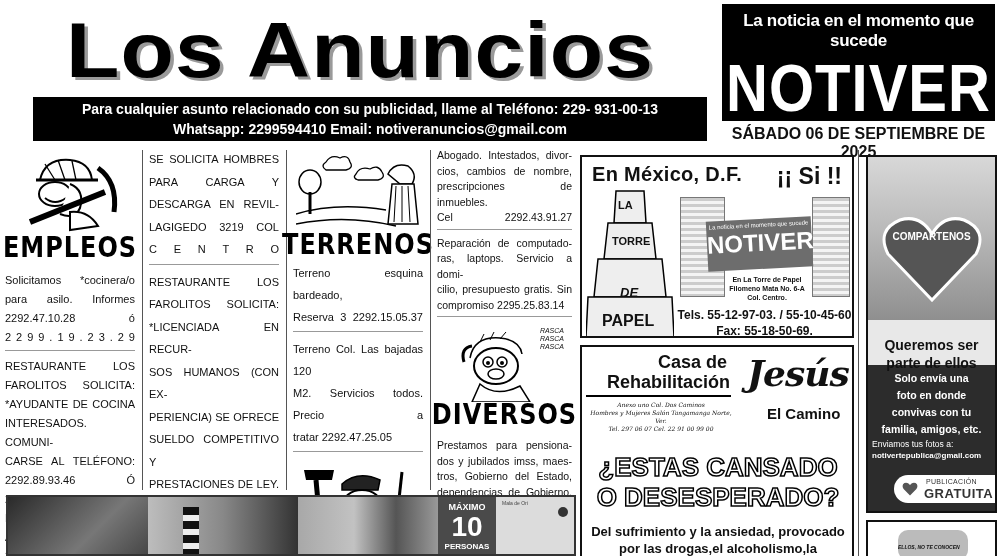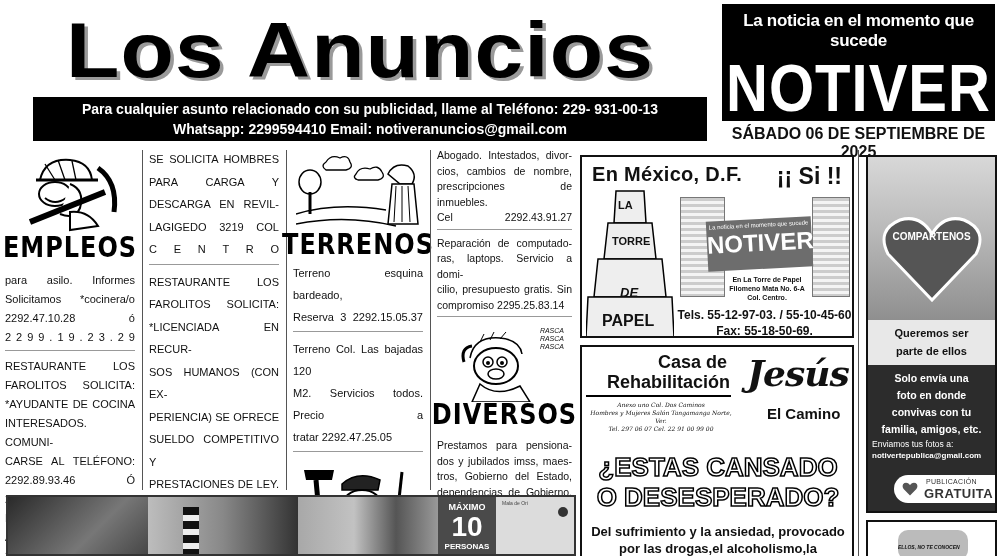--- a/index.html
+++ b/index.html
@@ -55,21 +55,21 @@
   .rehab-addr { position: absolute; left: 4px; top: 54px; width: 150px; font-size: 6px; line-height: 8px; text-align: center; font-style: italic; font-family: "DejaVu Serif", serif; }
   .jesus { position: absolute; left: 165px; top: 5px; font-family: "DejaVu Serif", serif; font-weight: bold; font-style: italic; font-size: 36px; letter-spacing: -1px; }
   .el-camino { position: absolute; left: 185px; top: 58px; font-weight: bold; font-size: 15px; }
   .estas { position: absolute; left: 8px; top: 105px; width: 256px; text-align: center; font-weight: 900; font-size: 26px; line-height: 30px; color: #fff; -webkit-text-stroke: 1.5px #000; letter-spacing: 0px; }
   .rehab-foot { position: absolute; left: 2px; top: 176px; width: 268px; text-align: center; font-weight: bold; font-size: 13px; line-height: 17px; }
 
   .promo { position: absolute; left: 866px; top: 155px; width: 131px; height: 358px; border: 2px solid #111; background: #2c2c2c; overflow: hidden; }
   .promo-photo { position: absolute; left: 0; top: 0; width: 127px; height: 165px; background: linear-gradient(180deg,#d8d8d8 0%,#b9b9b9 45%,#8e8e8e 100%); }
   .heart-text1 { position: absolute; left: 0; top: 74px; width: 127px; text-align: center; color: #fff; font-weight: bold; font-size: 10px; }
   .heart-text2 { position: absolute; left: 0; top: 88px; width: 127px; text-align: center; color: #fff; font-style: italic; font-family: "DejaVu Serif", serif; font-size: 11px; line-height: 13px; }
-  .promo-banner { position: absolute; left: 0; top: 163px; width: 127px; height: 45px; background: #e8e8e8; text-align: center; font-weight: bold; font-size: 11px; line-height: 18px; padding-top: 4px; color: #111; }
+  .promo-banner { position: absolute; left: 0; top: 163px; width: 127px; height: 45px; background: #e8e8e8; text-align: center; font-weight: bold; font-size: 14px; line-height: 18px; padding-top: 16px; color: #111; }
   .promo-body { position: absolute; left: 0; top: 213px; width: 127px; text-align: center; color: #fff; font-weight: bold; font-size: 10.5px; line-height: 17px; }
   .promo-send { position: absolute; left: 4px; top: 281px; width: 125px; color: #fff; font-size: 8.5px; line-height: 13px; }
   .promo-email { position: absolute; left: 4px; top: 294px; width: 125px; color: #fff; font-weight: bold; font-size: 8px; }
   .pub-badge { position: absolute; left: 26px; top: 318px; width: 101px; height: 28px; background: #fff; border-radius: 14px 0 0 14px; }
   .pub-heart { position: absolute; left: 8px; top: 6px; width: 16px; height: 16px; }
   .pub-t1 { position: absolute; left: 32px; top: 3px; font-size: 7px; color: #333; letter-spacing: 0.3px; }
   .pub-t2 { position: absolute; left: 30px; top: 11px; font-size: 13px; color: #333; font-weight: bold; letter-spacing: 0.5px; }
   .next-ad { position: absolute; left: 866px; top: 520px; width: 131px; height: 40px; border: 2px solid #111; background: #fff; }
 
   .photo-strip { position: absolute; left: 6px; top: 495px; width: 570px; height: 61px; border: 2px solid #333; overflow: hidden; background: #9c9c9c; }
@@ -107,22 +107,22 @@
       <path d="M35 48 Q45 56 56 48" fill="none" stroke="#000" stroke-width="2"></path>
       <path d="M60 34 Q75 40 70 58 Q65 70 50 64" fill="#fff" stroke="#000" stroke-width="2"></path>
       <path d="M20 72 L95 42" stroke="#000" stroke-width="6"></path>
       <path d="M88 18 Q108 32 104 62" fill="none" stroke="#000" stroke-width="5"></path>
       <path d="M60 62 Q78 60 88 76 L60 80 Z" fill="#fff" stroke="#000" stroke-width="2"></path>
     </svg>
     <div class="section-label">EMPLEOS</div>
   </div>
   <div style="margin-top:10px;">
     <div class="ad">
+      <div>Solicitamos *cocinera/o</div>
       <div>para asilo. Informes</div>
-      <div>Solicitamos *cocinera/o</div>
       <div>2292.47.10.28 ó</div>
       <div>2 2 9 9 . 1 9 . 2 3 . 2 9</div>
     </div>
     <div class="ad">
       <div>RESTAURANTE LOS</div>
       <div>FAROLITOS SOLICITA:</div>
       <div>*AYUDANTE DE COCINA</div>
       <div>INTERESADOS. COMUNI-</div>
       <div>CARSE AL TELÉFONO:</div>
       <div>2292.89.93.46 Ó</div>

